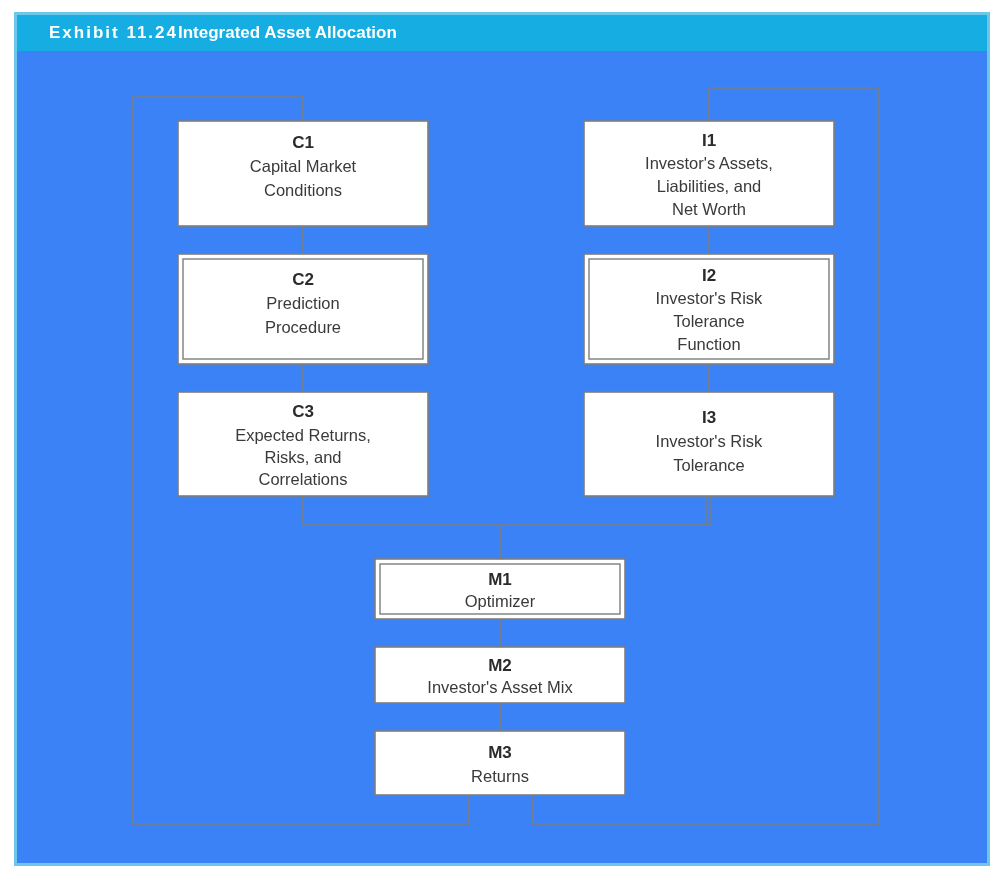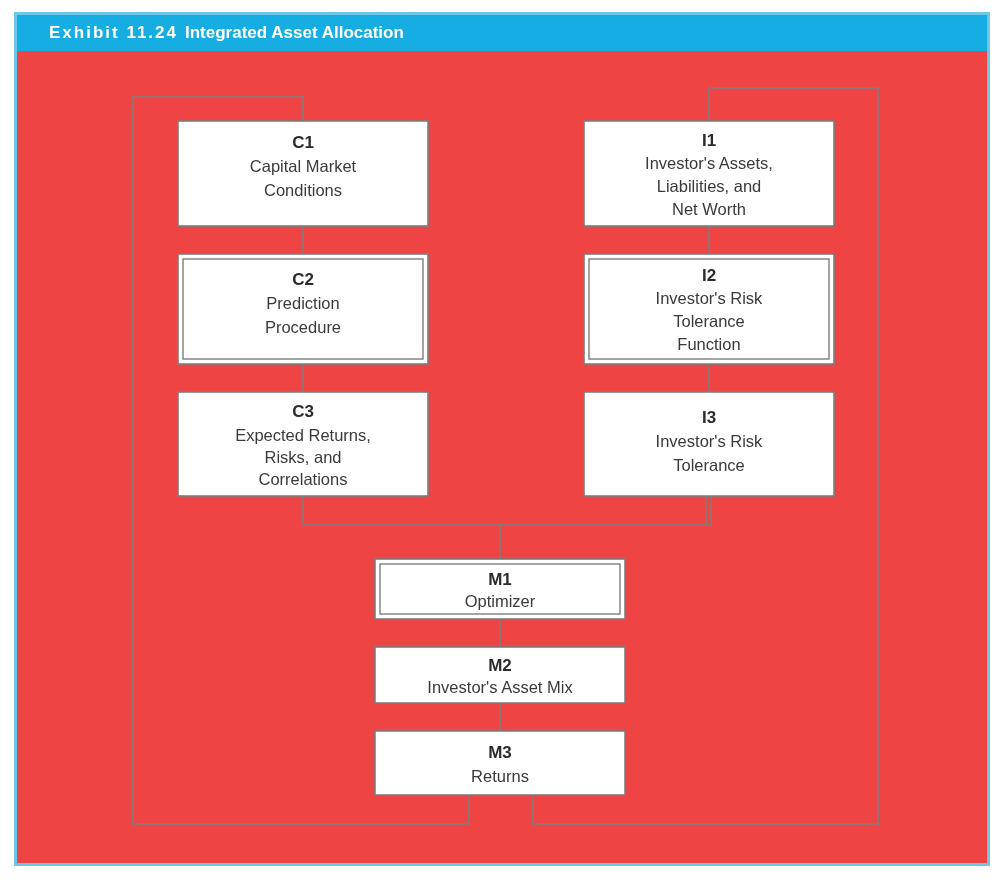--- a/index.html
+++ b/index.html
@@ -36,28 +36,27 @@
     font-size: 17px;
     font-weight: bold;
     letter-spacing: 2.0px;
     white-space: pre;
   }
   #exhibit-header .hdr-title {
     color: #ffffff;
     font-size: 17px;
     font-weight: bold;
     letter-spacing: 0px;
-    margin-left: 7px;
     white-space: pre;
   }
   #diagram-area {
     position: relative;
     width: 100%;
     height: 812px;
-    background: #ef4444;
+    background: #3b82f6;
   }
   svg#flow-svg {
     display: block;
     width: 970px;
     height: 812px;
   }
   .conn {
     stroke: #7d7d7d;
     stroke-width: 1.6;
     fill: none;

